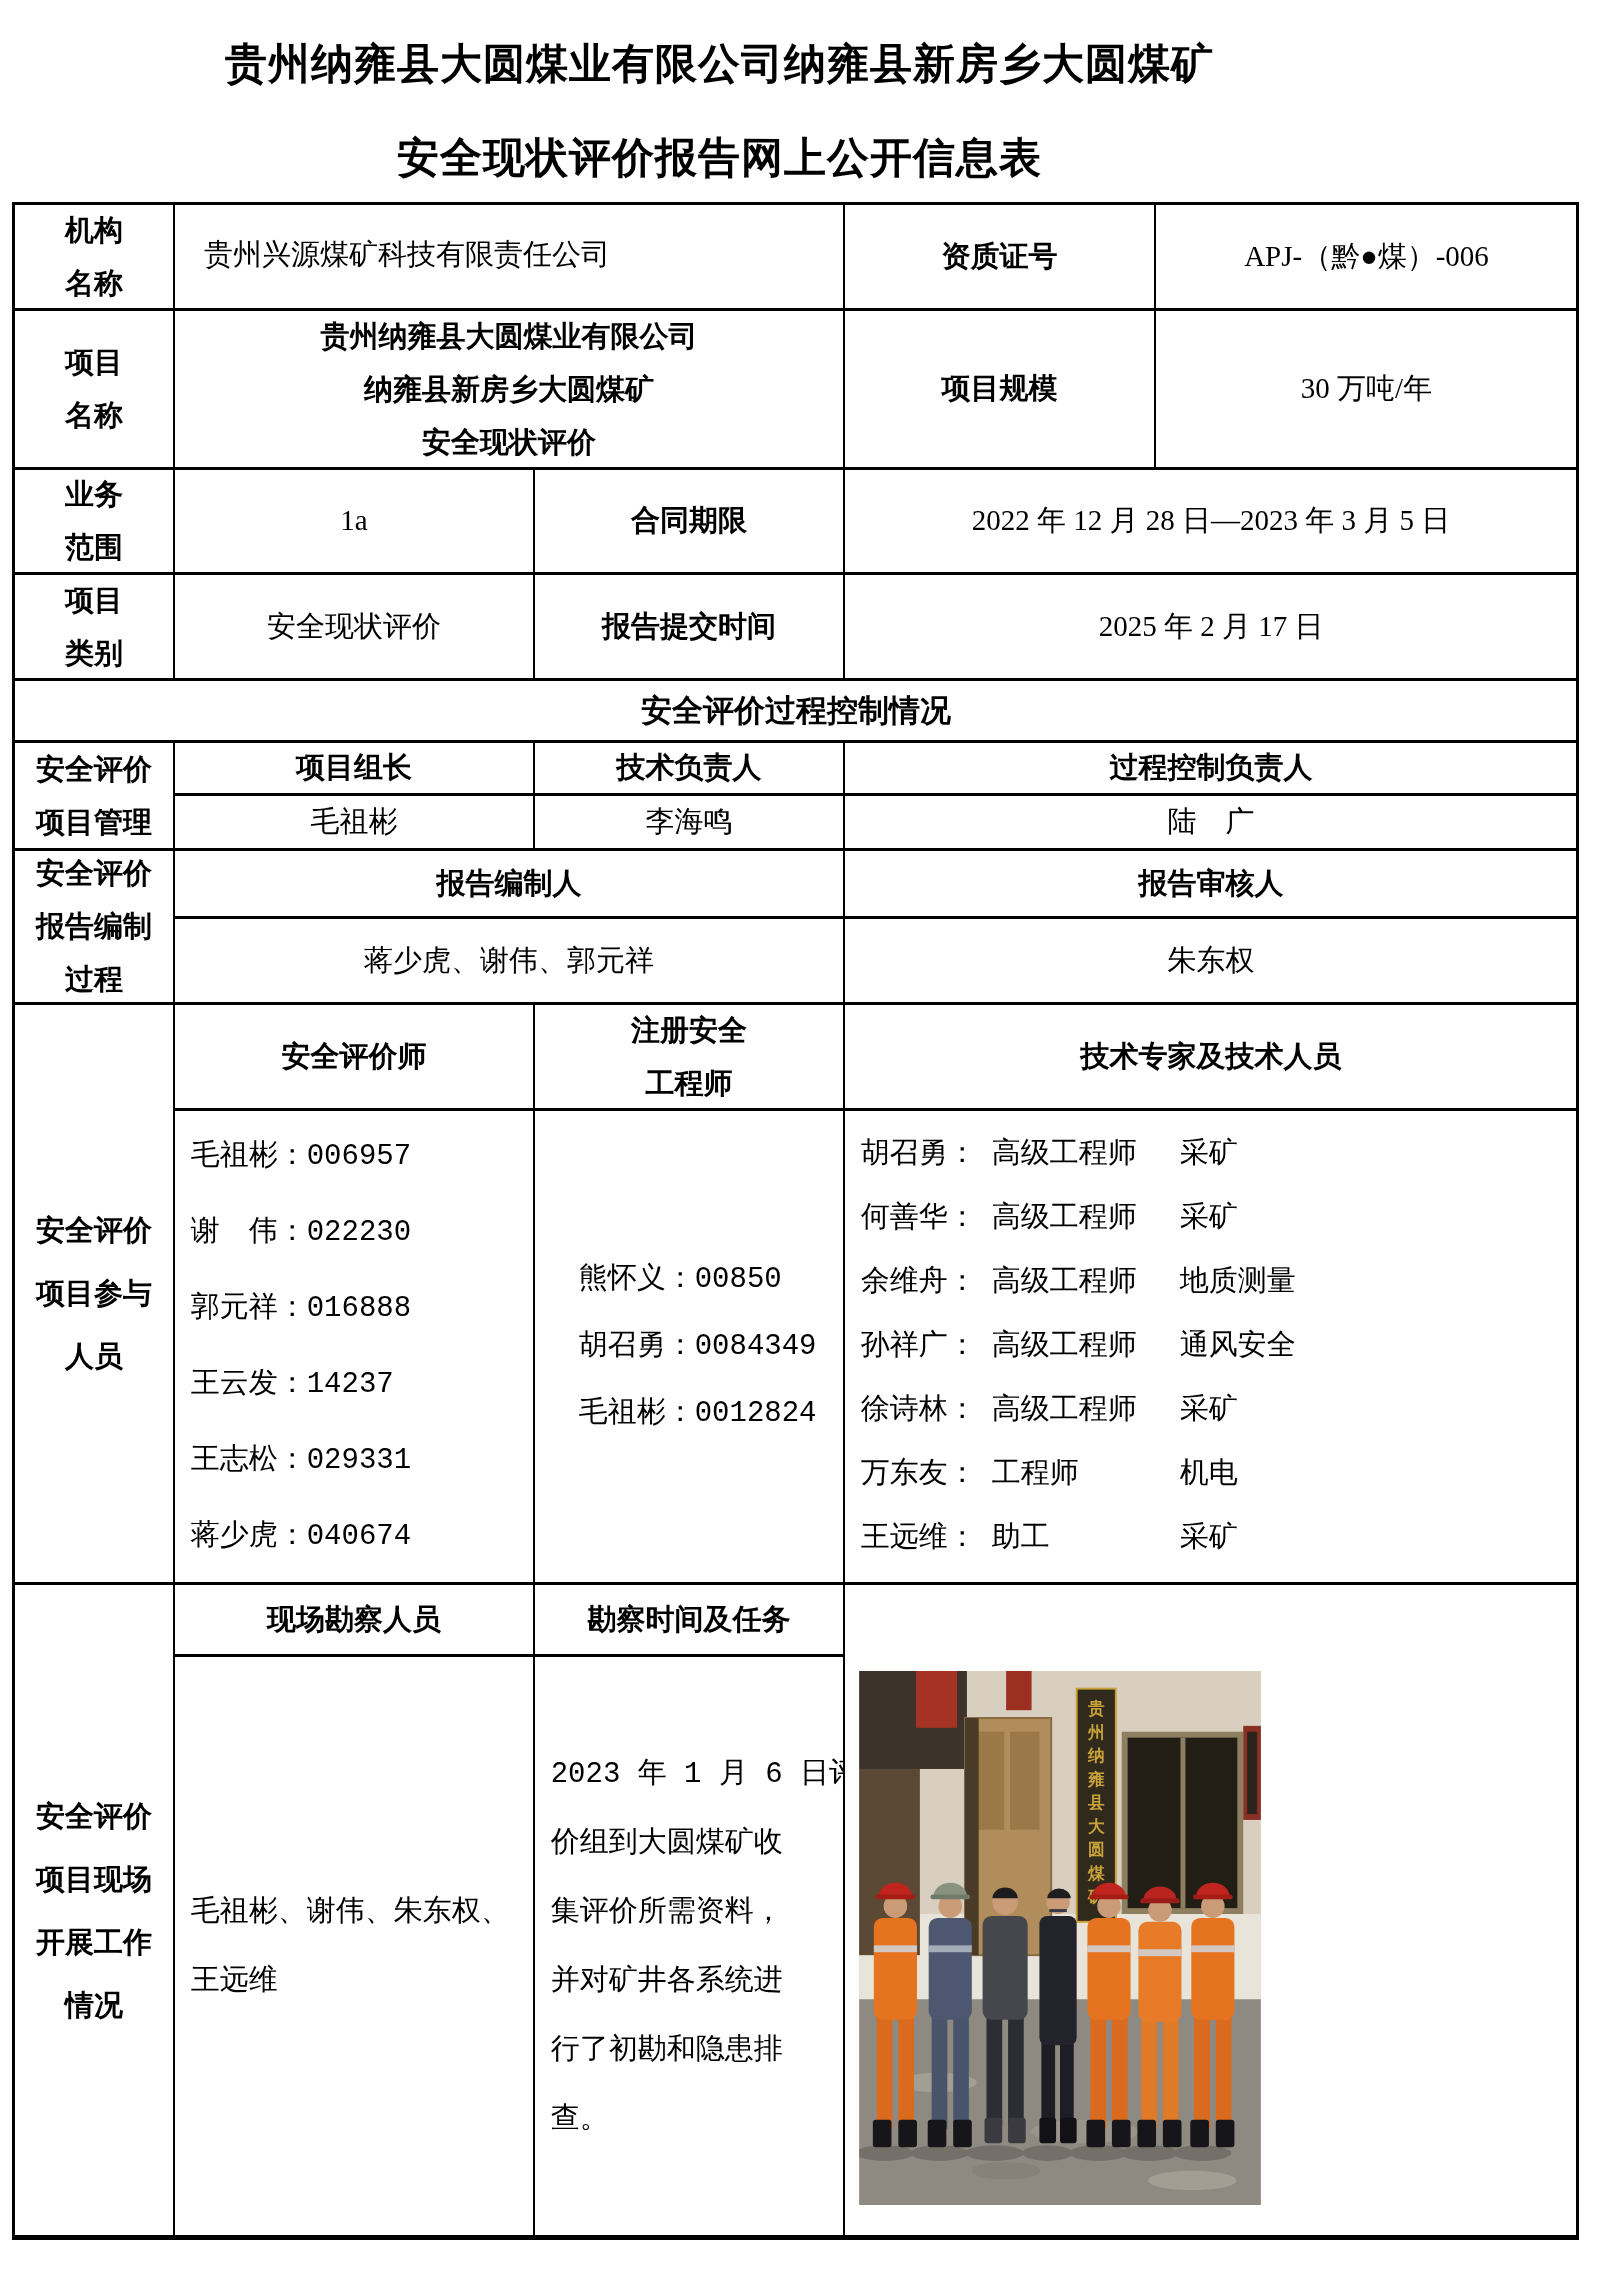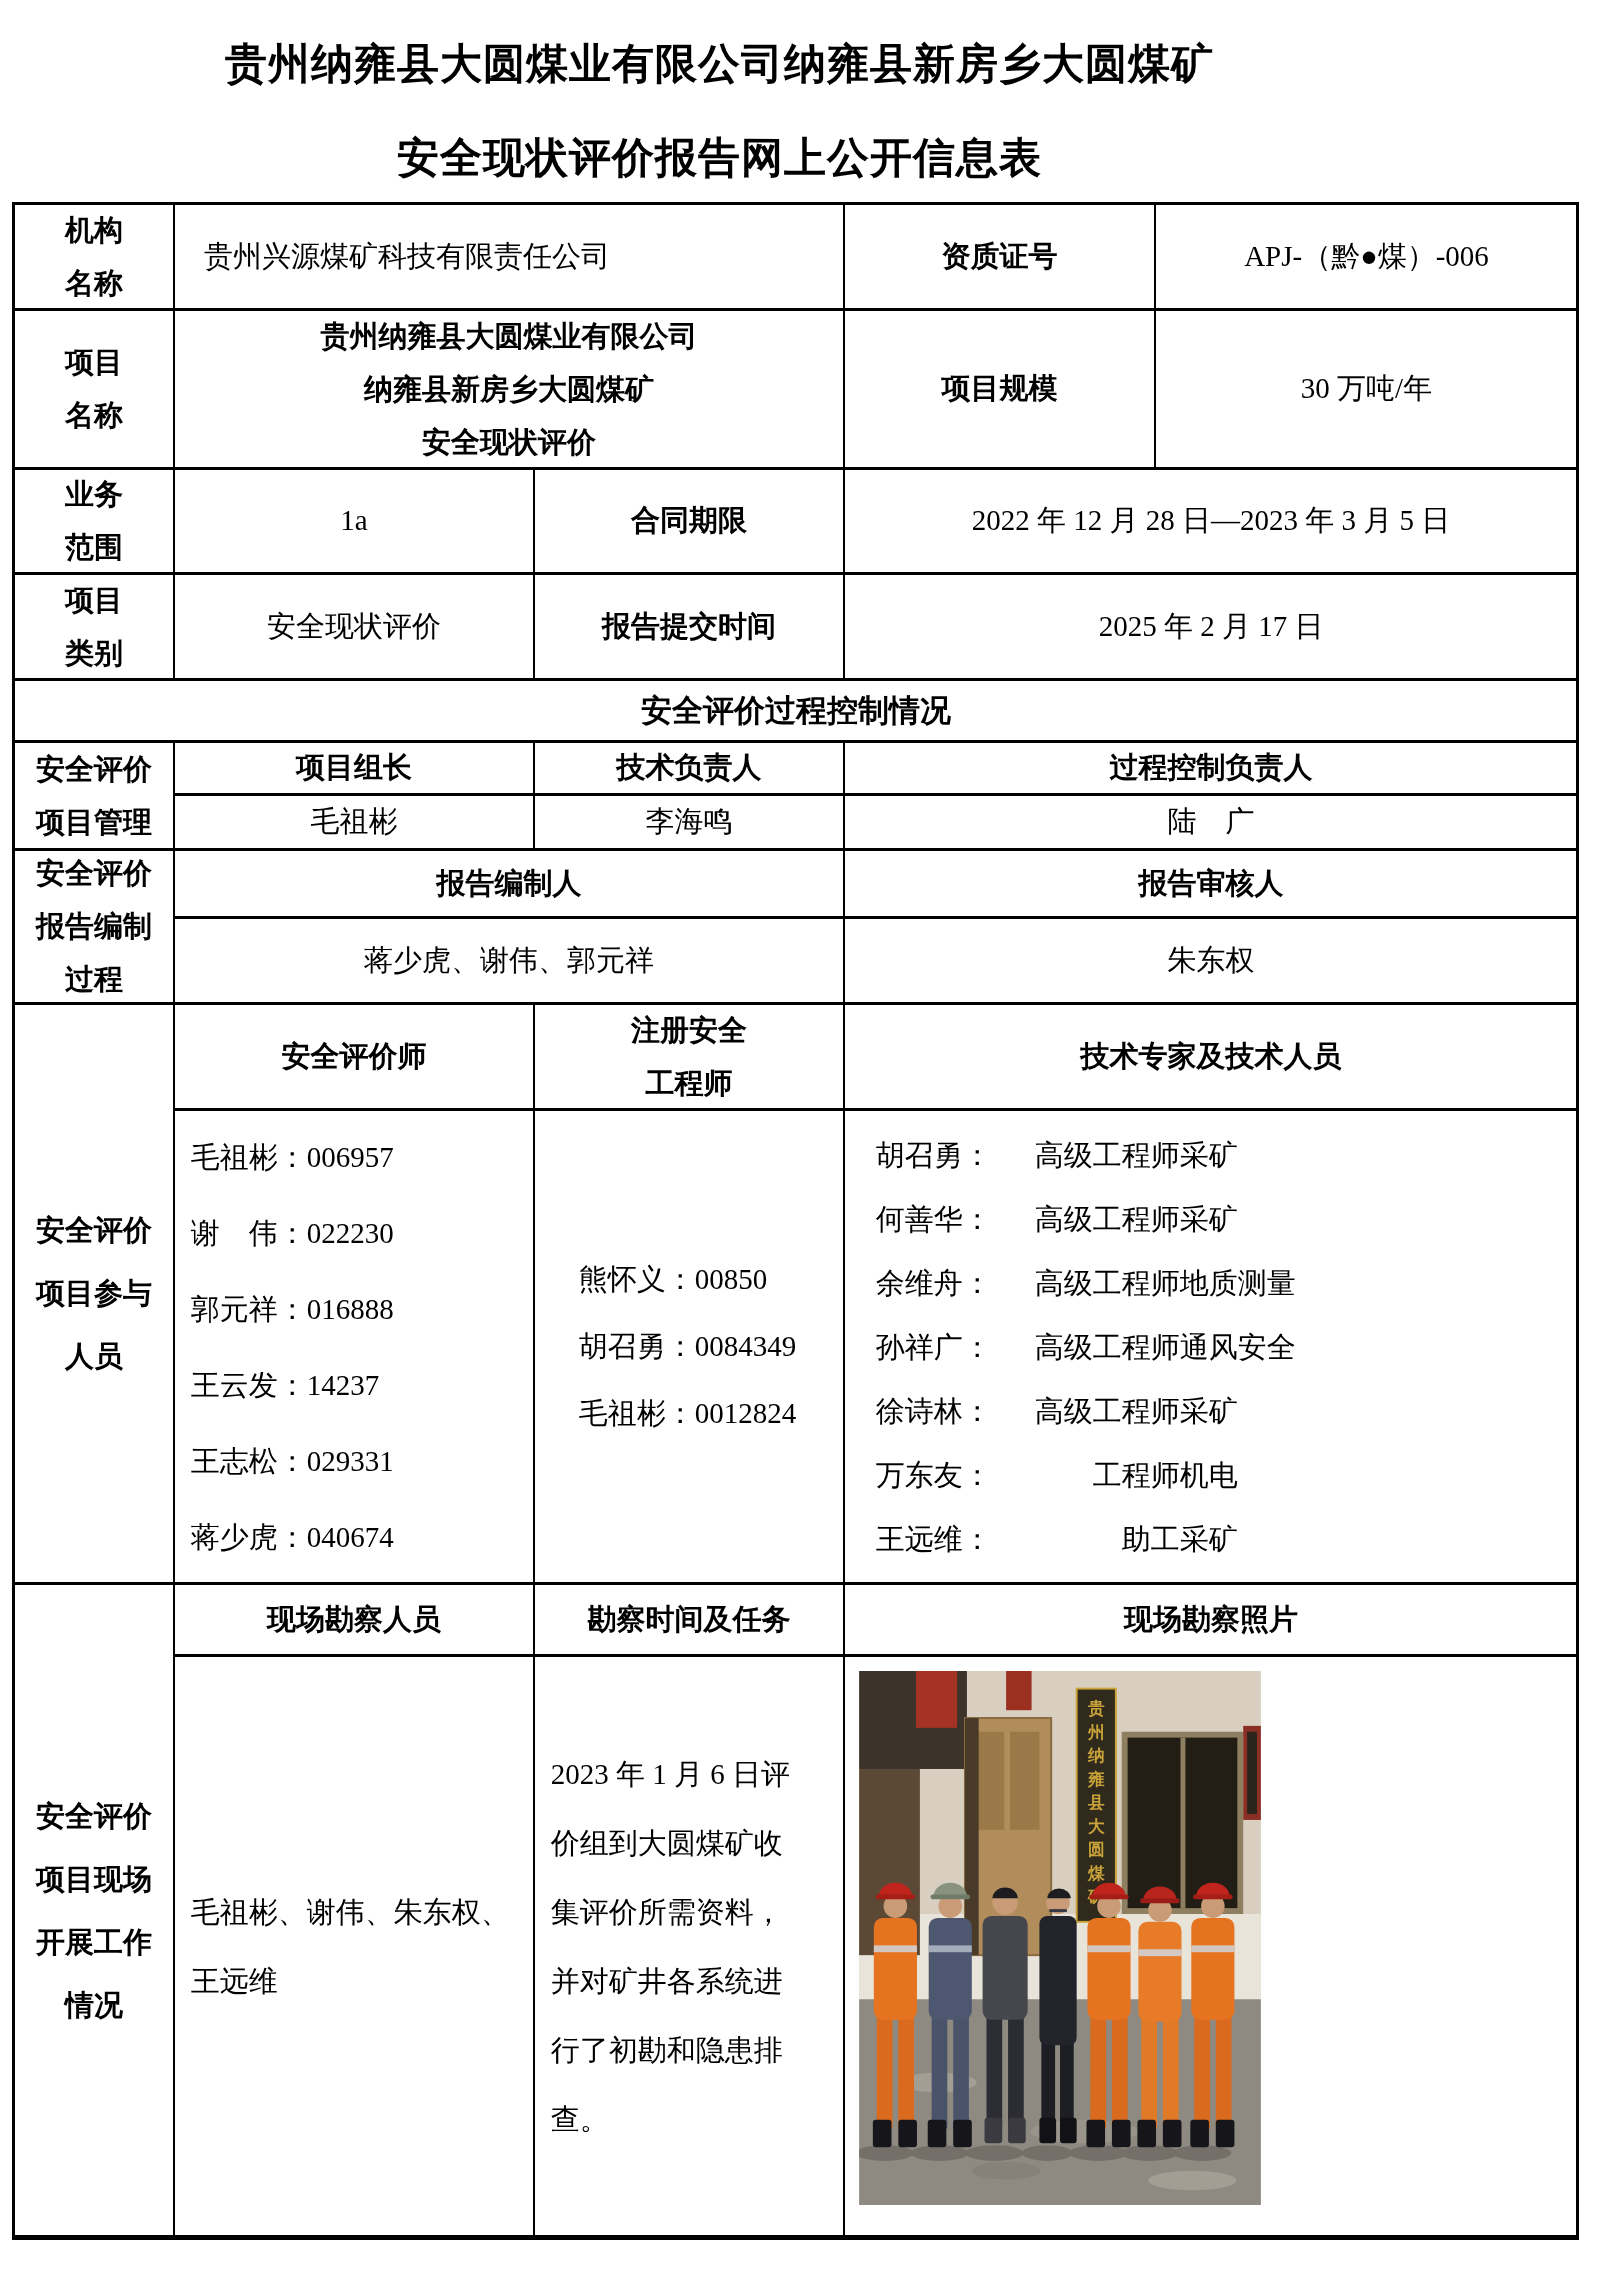--- a/index.html
+++ b/index.html
@@ -10,21 +10,21 @@
   .tbl{position:absolute;left:12px;top:202px;width:1561px;height:2030px;
        display:grid;box-sizing:content-box;
        grid-template-columns:160px 360px 310px 311px 421px;
        grid-template-rows:106px 159px 105px 106px 62px 53px 55px 68px 86px 106px 474px 72px 579px;
        border:3.9px solid #000;border-bottom-width:5.9px;}
   .c{border-right:2.9px solid #000;border-bottom:3.9px solid #000;
      display:flex;flex-direction:column;justify-content:center;align-items:center;
      font-size:29px;line-height:1.35;overflow:hidden;text-align:center;}
   .noR{border-right:none;} .noB{border-bottom:none;}
   .b{font-weight:bold;}
-  .left{align-items:flex-start;text-align:right;}
+  .left{align-items:flex-start;text-align:left;font-family:Liberation Mono, monospace;}
   .lh54 div{line-height:53px;} .lh64 div{line-height:63px;}
   .pl30{padding-left:29px;} .pl16{padding-left:15.7px;}
   .list div{line-height:76px;white-space:nowrap;}
   .list-eng div{line-height:67px;white-space:nowrap;margin-left:28px;}
   .experts .xrow{display:flex;line-height:64px;white-space:nowrap;}
   .experts .xname{width:131px;display:inline-block;}
   .experts .xtitle{width:188px;display:inline-block;}
   .task div{line-height:69px;white-space:nowrap;}
   .staff div{line-height:69px;white-space:nowrap;}
   .photo-cell{justify-content:flex-start;align-items:flex-start;padding:13.7px 0 0 13.7px;}
@@ -214,23 +214,20 @@
     <div>项目现场</div>
     <div>开展工作</div>
     <div>情况</div>
   </div>
   <div class="c b" style="grid-area:12/2/13/3">
     <div>现场勘察人员</div>
   </div>
   <div class="c b" style="grid-area:12/3/13/4">
     <div>勘察时间及任务</div>
   </div>
-  <div class="c b noR" style="grid-area:12/4/13/6">
-    <div>现场勘察照片</div>
-  </div>
   <div class="c left pl16 staff noB" style="grid-area:13/2/14/3">
     <div>毛祖彬、谢伟、朱东权、</div>
     <div>王远维</div>
   </div>
   <div class="c left pl16 task noB" style="grid-area:13/3/14/4">
     <div>2023 年 1 月 6 日评</div>
     <div>价组到大圆煤矿收</div>
     <div>集评价所需资料，</div>
     <div>并对矿井各系统进</div>
     <div>行了初勘和隐患排</div>

